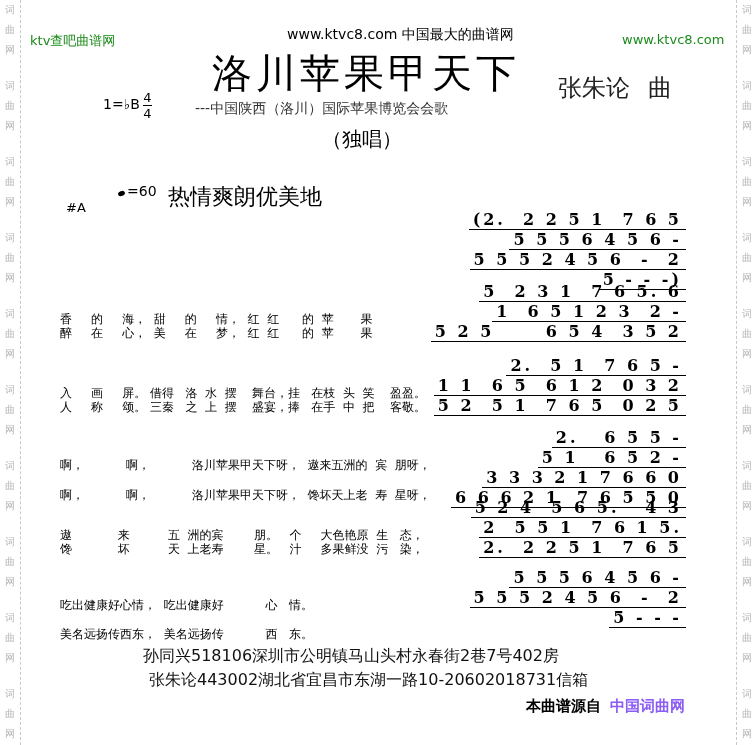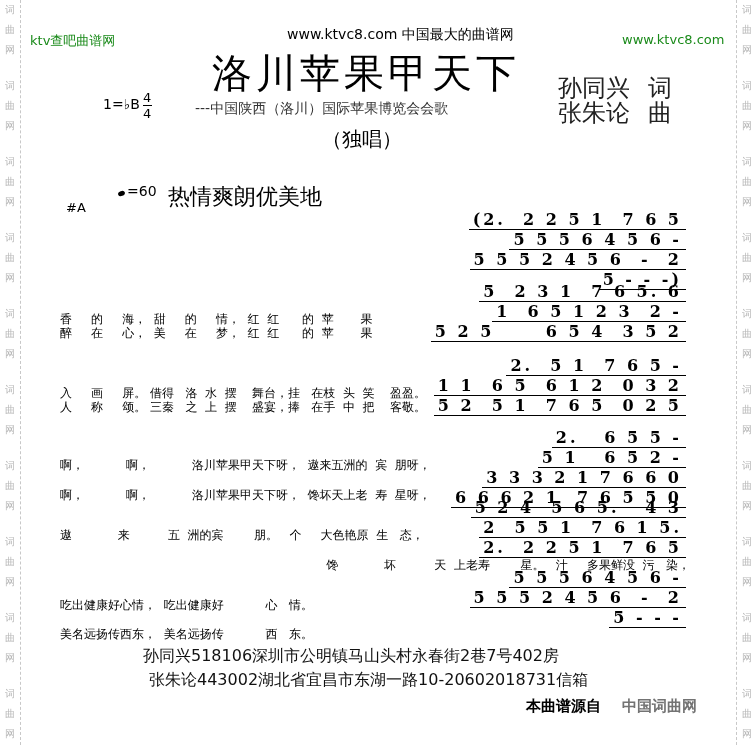--- a/index.html
+++ b/index.html
@@ -18,21 +18,21 @@
     .side.right { left: 736px; border-right: none; border-left: 1px dashed #c8c8c8; }
     .side .grp { margin-bottom: 16px; }
     .side .grp span { display: block; }
 
     .abs { position: absolute; white-space: nowrap; }
     .site-left { left: 30px; top: 32px; font-size: 13px; color: #1a8a1a; }
     .site-right { left: 622px; top: 32px; font-size: 13px; color: #1a8a1a; }
     .site-top { left: 287px; top: 26px; font-size: 14px; color: #000; }
     .title { left: 212px; top: 46px; font-size: 40px; letter-spacing: 4px; font-family: Liberation Mono, monospace; font-weight: 300; }
     .key { left: 103px; top: 96px; font-size: 14px; }
-    .timesig { left: 143px; top: 91px; font-size: 13px; line-height: 13px; text-align: left; }
+    .timesig { left: 143px; top: 91px; font-size: 13px; line-height: 13px; text-align: center; }
     .timesig .bar { display: block; border-top: 1px solid #000; width: 9px; margin: 1px 0; }
     .subtitle { left: 195px; top: 100px; font-size: 14px; color: #333; }
     .solo { left: 322px; top: 126px; font-size: 20px; }
     .credits { left: 558px; top: 76px; font-size: 24px; line-height: 25px; color: #222; }
     .credits div span.role { margin-left: 18px; }
     .tempo { left: 118px; top: 183px; font-size: 14px; }
     .tempo .note-dot { display: inline-block; width: 7px; height: 5px; background: #000; border-radius: 50%; transform: rotate(-20deg); margin-right: 2px; }
     .expr { left: 168px; top: 182px; font-size: 22px; }
     .section { left: 66px; top: 200px; font-size: 13px; }
 
@@ -46,21 +46,21 @@
     .barline { width: 1px; height: 20px; background: #bbb; margin: 0 6px; }
     .final { width: 3px; height: 24px; background: #000; margin-left: 8px; }
     .lyrics {
       font-family: "DejaVu Serif", serif; font-size: 12px; line-height: 14px;
       white-space: pre; margin-top: 6px;
     }
     .foot { font-size: 16px; color: #111; }
     .foot1 { left: 143px; top: 646px; }
     .foot2 { left: 149px; top: 670px; }
     .src { left: 526px; top: 697px; font-size: 15px; font-weight: bold; }
-    .src .brand { color: #737373; margin-left: 21px; }
+    .src .brand { color: #8b5cf6; margin-left: 9px; }
   </style>
 </head>
 <body>
 
 <div class="side left" id="wm-left">
     <div class="grp">
       <span>词</span>
       <span>曲</span>
       <span>网</span>
     </div>
@@ -170,21 +170,20 @@
 <div class="abs title">洛川苹果甲天下</div>
 <div class="abs key">1=♭B</div>
 <div class="abs timesig">
   <span>4</span>
   <span class="bar"></span>
   <span>4</span>
 </div>
 <div class="abs subtitle">---中国陕西（洛川）国际苹果博览会会歌</div>
 <div class="abs solo">（独唱）</div>
 <div class="abs credits">
-  <div><span>孙同兴</span><span class="role">词</span></div>
   <div><span>张朱论</span><span class="role">曲</span></div>
 </div>
 
 <div class="abs tempo"><span class="note-dot"></span><span>=60</span></div>
 <div class="abs expr">热情爽朗优美地</div>
 <div class="abs section">#A</div>
 
 <div id="score">
     <div class="staff-row" style="top: 210px;">
       <div class="measures">
@@ -239,21 +238,21 @@
     <div class="staff-row" style="top: 498px;">
       <div class="measures">
         <span class="measure">5 2 4  5 6 5.   4 3</span>
         <span class="barline"></span>
         <span class="measure">2  5 5 1  7 6 1 5.</span>
         <span class="barline"></span>
         <span class="measure">2.  2 2 5 1  7 6 5</span>
         <span class="barline"></span>
       </div>
       <div class="lyrics">遨            来          五  洲的宾        朋。   个     大色艳原  生   态，</div>
-      <div class="lyrics" style="margin-top: 16px; text-align: right;">馋            坏          天  上老寿        星。   汁     多果鲜没  污   染，</div>
+      <div class="lyrics" style="margin-top: 0px;">馋            坏          天  上老寿        星。   汁     多果鲜没  污   染，</div>
     </div>
     <div class="staff-row" style="top: 568px;">
       <div class="measures">
         <span class="measure">5 5 5 6 4 5 6 -</span>
         <span class="barline"></span>
         <span class="measure">5 5 5 2 4 5 6  -  2</span>
         <span class="barline"></span>
         <span class="measure">5 - - -</span>
         <span class="final"></span>
       </div>

